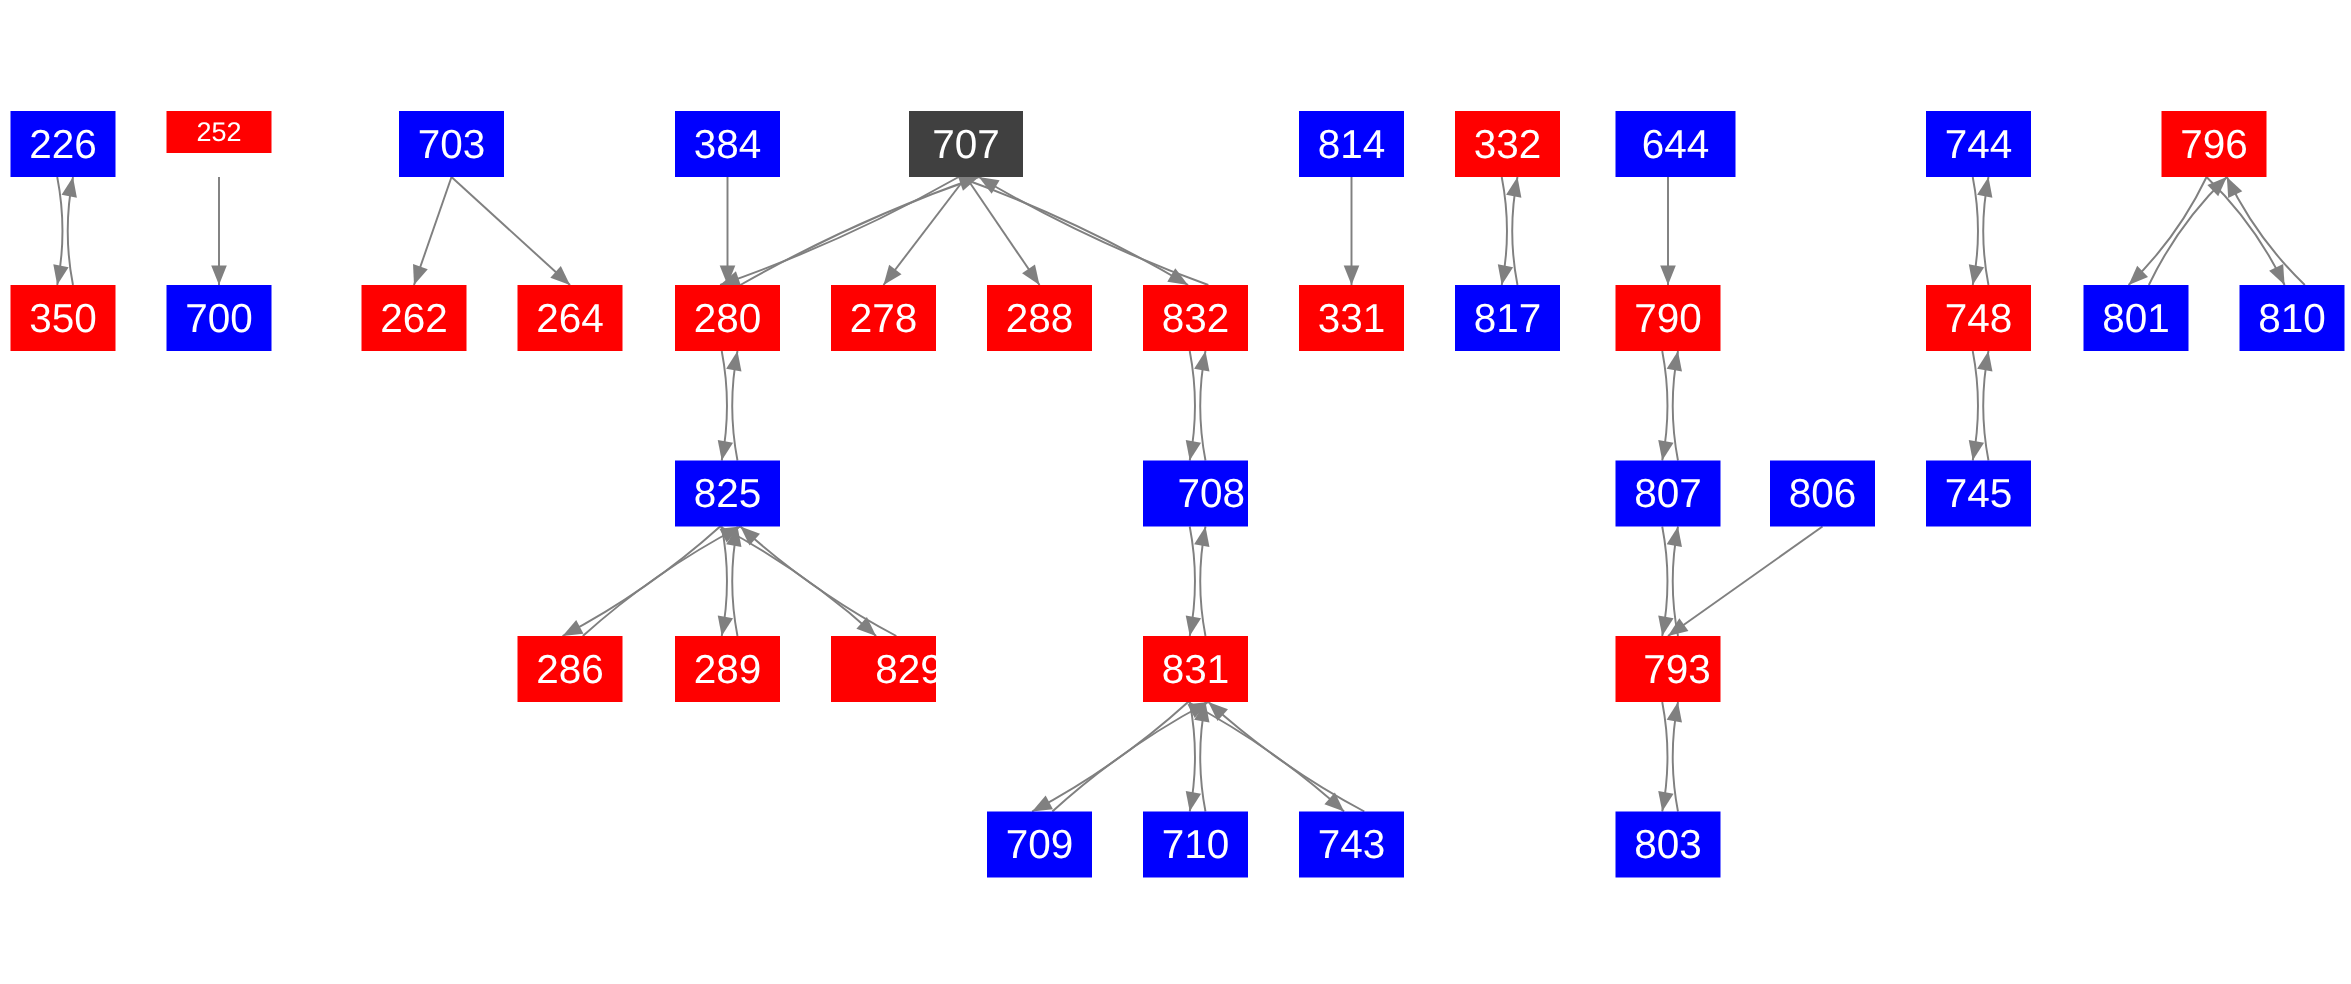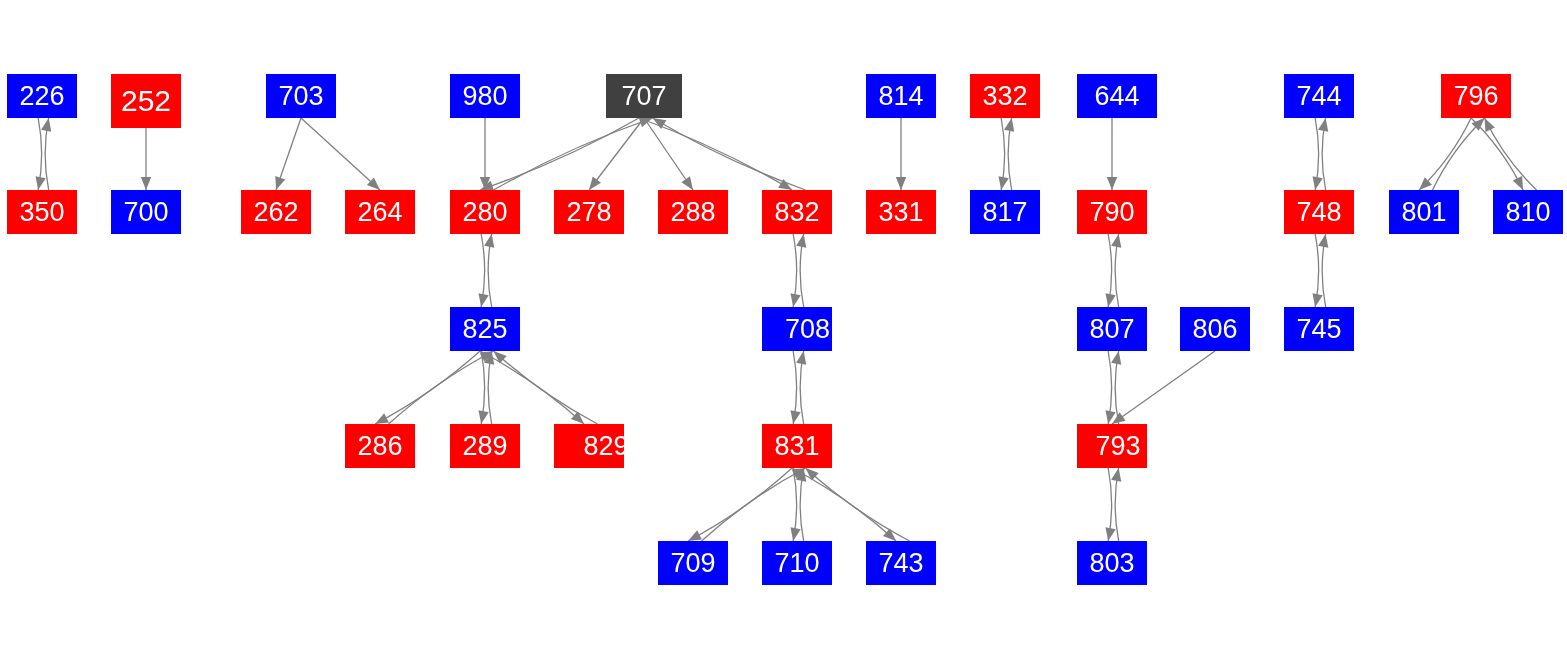--- a/index.html
+++ b/index.html
@@ -149,26 +149,26 @@
       <path d="M 1432.55 190 Q 1452.0645661728008 149.31607556924513 1484.55 118" class="edge-path" stroke="#808080"></path>
       <polygon points="1484.55,118 1471.5817473176241,123.27867619446897 1478.799662674465,130.76611219763325" class="edge-head" fill="#808080"></polygon>
       <path d="M 1471.05 118 Q 1503.535433827199 149.31607556924513 1523.05 190" class="edge-path" stroke="#808080"></path>
       <polygon points="1523.05,190 1522.1162448412915,176.02974226066013 1512.7391719613906,180.52757553958727" class="edge-head" fill="#808080"></polygon>
       <path d="M 1536.55 190 Q 1504.0645661728008 158.68392443075487 1484.55 118" class="edge-path" stroke="#808080"></path>
       <polygon points="1484.55,118 1485.4837551587084,131.97025773933987 1494.8608280386093,127.47242446041274" class="edge-head" fill="#808080"></polygon>
     </svg>
   <div id="nodes-layer">
       <div class="node-box" style="left: 7px; top: 74px; width: 70px; height: 44px; background: rgb(0, 0, 255); color: rgb(255, 255, 255); font-size: 27px;">226</div>
       <div class="node-box" style="left: 7px; top: 190px; width: 70px; height: 44px; background: rgb(255, 0, 0); color: rgb(255, 255, 255); font-size: 27px;">350</div>
-      <div class="node-box" style="left: 111px; top: 74px; width: 70px; height: 54px; background: rgb(255, 0, 0); color: rgb(255, 255, 255); font-size: 30px;">252</div>
+      <div class="node-box" style="left: 111px; top: 74px; width: 70px; height: 28px; background: rgb(255, 0, 0); color: rgb(255, 255, 255); font-size: 18px;">252</div>
       <div class="node-box" style="left: 111px; top: 190px; width: 70px; height: 44px; background: rgb(0, 0, 255); color: rgb(255, 255, 255); font-size: 27px;">700</div>
       <div class="node-box" style="left: 266px; top: 74px; width: 70px; height: 44px; background: rgb(0, 0, 255); color: rgb(255, 255, 255); font-size: 27px;">703</div>
       <div class="node-box" style="left: 241px; top: 190px; width: 70px; height: 44px; background: rgb(255, 0, 0); color: rgb(255, 255, 255); font-size: 27px;">262</div>
       <div class="node-box" style="left: 345px; top: 190px; width: 70px; height: 44px; background: rgb(255, 0, 0); color: rgb(255, 255, 255); font-size: 27px;">264</div>
-      <div class="node-box" style="left: 450px; top: 74px; width: 70px; height: 44px; background: rgb(0, 0, 255); color: rgb(255, 255, 255); font-size: 27px;">980</div>
+      <div class="node-box" style="left: 450px; top: 74px; width: 70px; height: 44px; background: rgb(0, 0, 255); color: rgb(255, 255, 255); font-size: 27px;">384</div>
       <div class="node-box" style="left: 450px; top: 190px; width: 70px; height: 44px; background: rgb(255, 0, 0); color: rgb(255, 255, 255); font-size: 27px;">280</div>
       <div class="node-box" style="left: 606px; top: 74px; width: 76px; height: 44px; background: #404040; color: rgb(255, 255, 255); font-size: 27px;">707</div>
       <div class="node-box" style="left: 554px; top: 190px; width: 70px; height: 44px; background: rgb(255, 0, 0); color: rgb(255, 255, 255); font-size: 27px;">278</div>
       <div class="node-box" style="left: 658px; top: 190px; width: 70px; height: 44px; background: rgb(255, 0, 0); color: rgb(255, 255, 255); font-size: 27px;">288</div>
       <div class="node-box" style="left: 762px; top: 190px; width: 70px; height: 44px; background: rgb(255, 0, 0); color: rgb(255, 255, 255); font-size: 27px;">832</div>
       <div class="node-box" style="left: 450px; top: 307px; width: 70px; height: 44px; background: rgb(0, 0, 255); color: rgb(255, 255, 255); font-size: 27px;">825</div>
       <div class="node-box" style="left: 345px; top: 424px; width: 70px; height: 44px; background: rgb(255, 0, 0); color: rgb(255, 255, 255); font-size: 27px;">286</div>
       <div class="node-box" style="left: 450px; top: 424px; width: 70px; height: 44px; background: rgb(255, 0, 0); color: rgb(255, 255, 255); font-size: 27px;">289</div>
       <div class="node-box" style="left: 554px; top: 424px; width: 70px; height: 44px; background: rgb(255, 0, 0); color: rgb(255, 255, 255); font-size: 27px; padding-left: 34px;">829</div>
       <div class="node-box" style="left: 762px; top: 307px; width: 70px; height: 44px; background: rgb(0, 0, 255); color: rgb(255, 255, 255); font-size: 27px; padding-left: 21px;">708</div>

